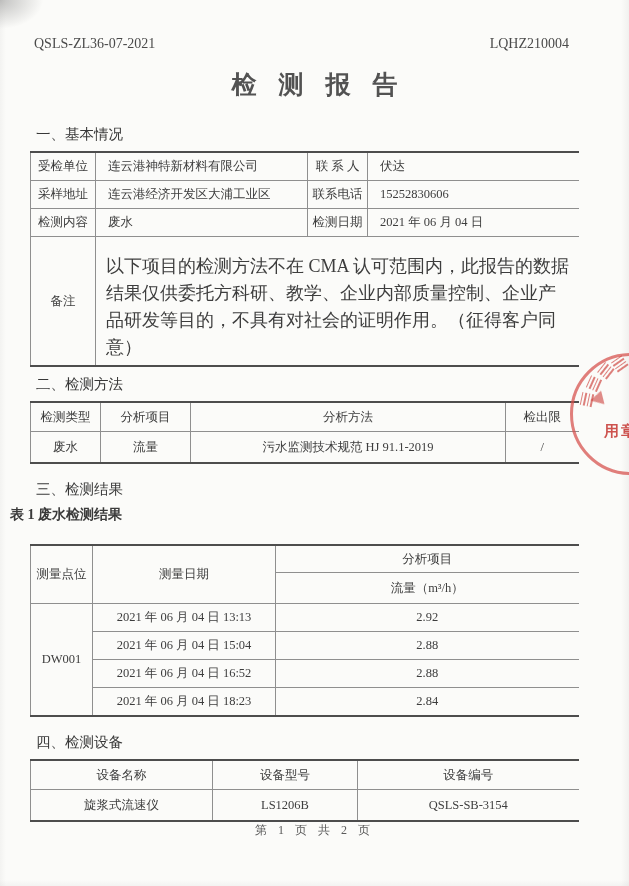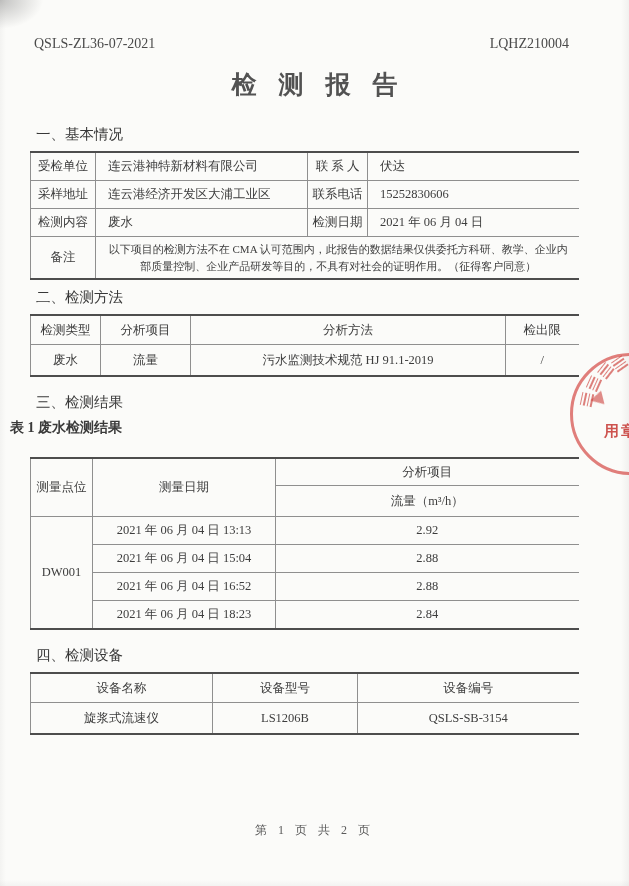--- a/index.html
+++ b/index.html
@@ -46,22 +46,22 @@
   td{
     border:1px solid #8f8f8f;
     text-align:center;
     padding:2px 4px;
     overflow:hidden;
   }
   td:last-child{border-right:0;}
   td.val{text-align:left;padding-left:12px;}
   .t1 td{height:23px;}
   .t1 td.remark-text{
-    height:32px;text-align:center;line-height:1.5;
-    padding:4px 8px 4px 10px;font-size:11px;
+    height:32px;text-align:left;line-height:1.5;
+    padding:16px 8px 4px 10px;font-size:18px;
   }
   .t2 td.hd{height:24px;}
   .t2 td.bd{height:26px;}
   .t3 td{height:23px;}
   .t3 .hr1 td{height:22px;}
   .t3 .hr2 td{height:26px;}
   .t4 td.hd{height:24px;}
   .t4 td.bd{height:26px;}
   .tbl-caption{
     text-align:left;font-weight:700;font-size:14px;color:#3a3a3a;

